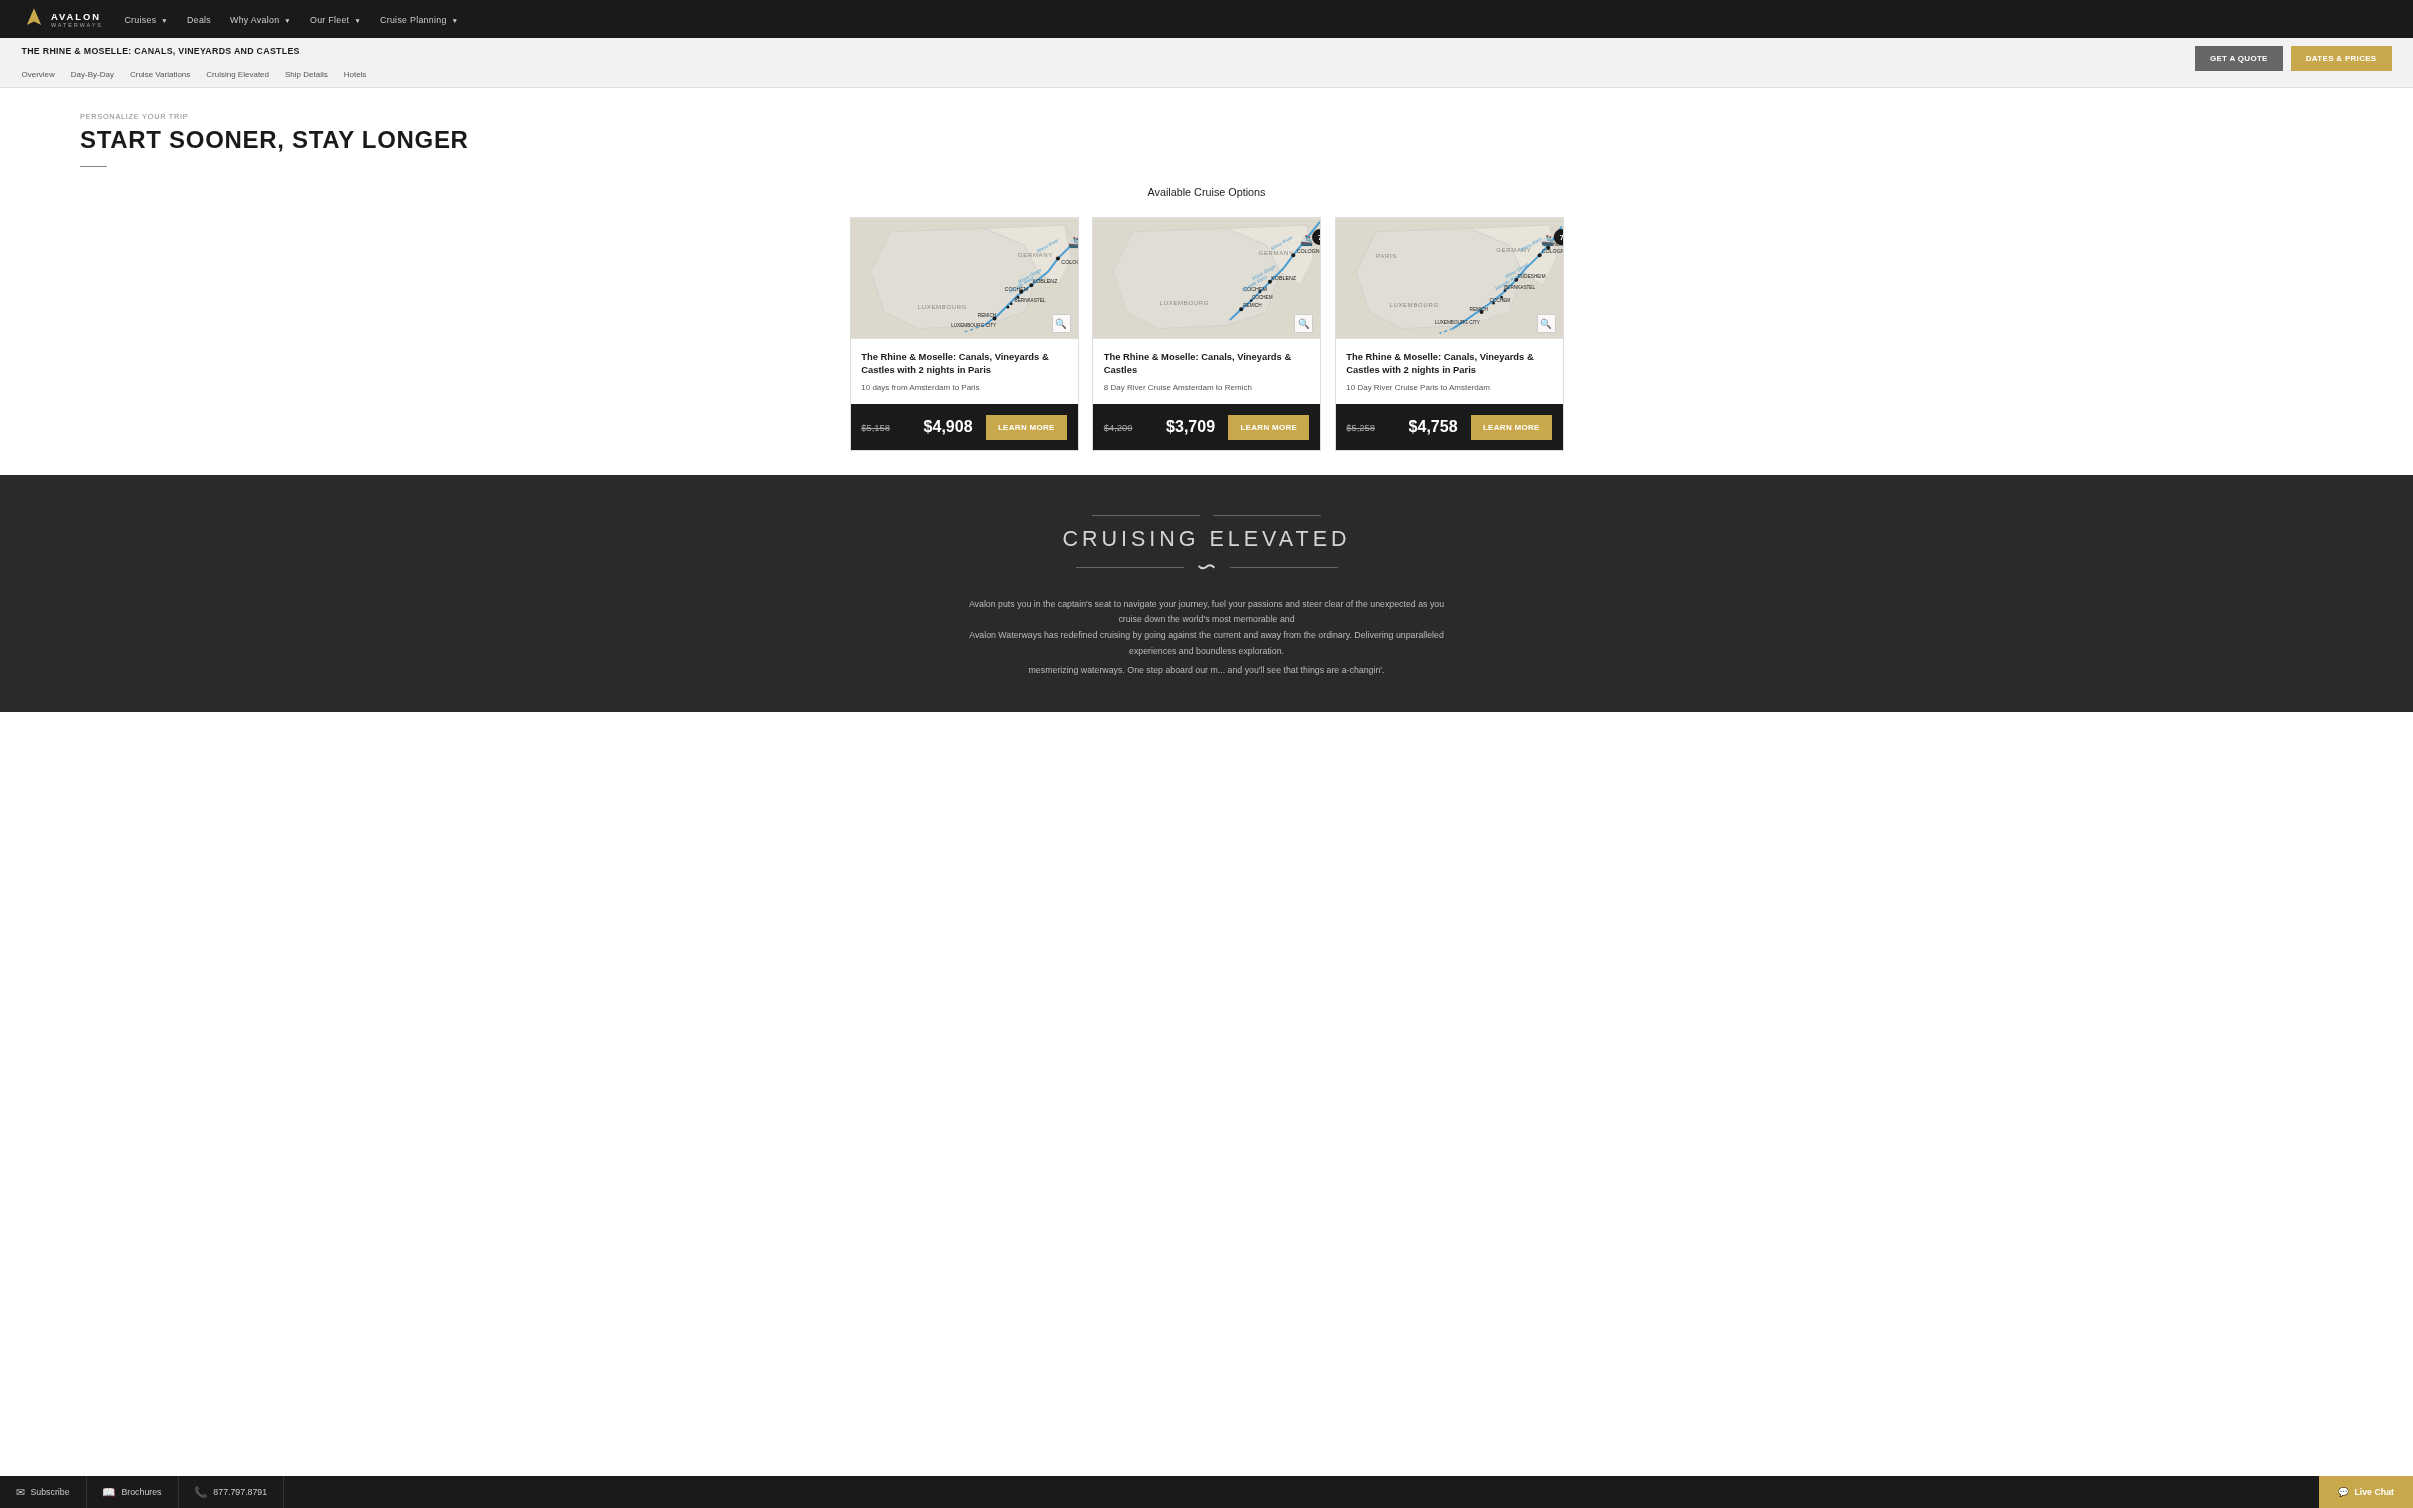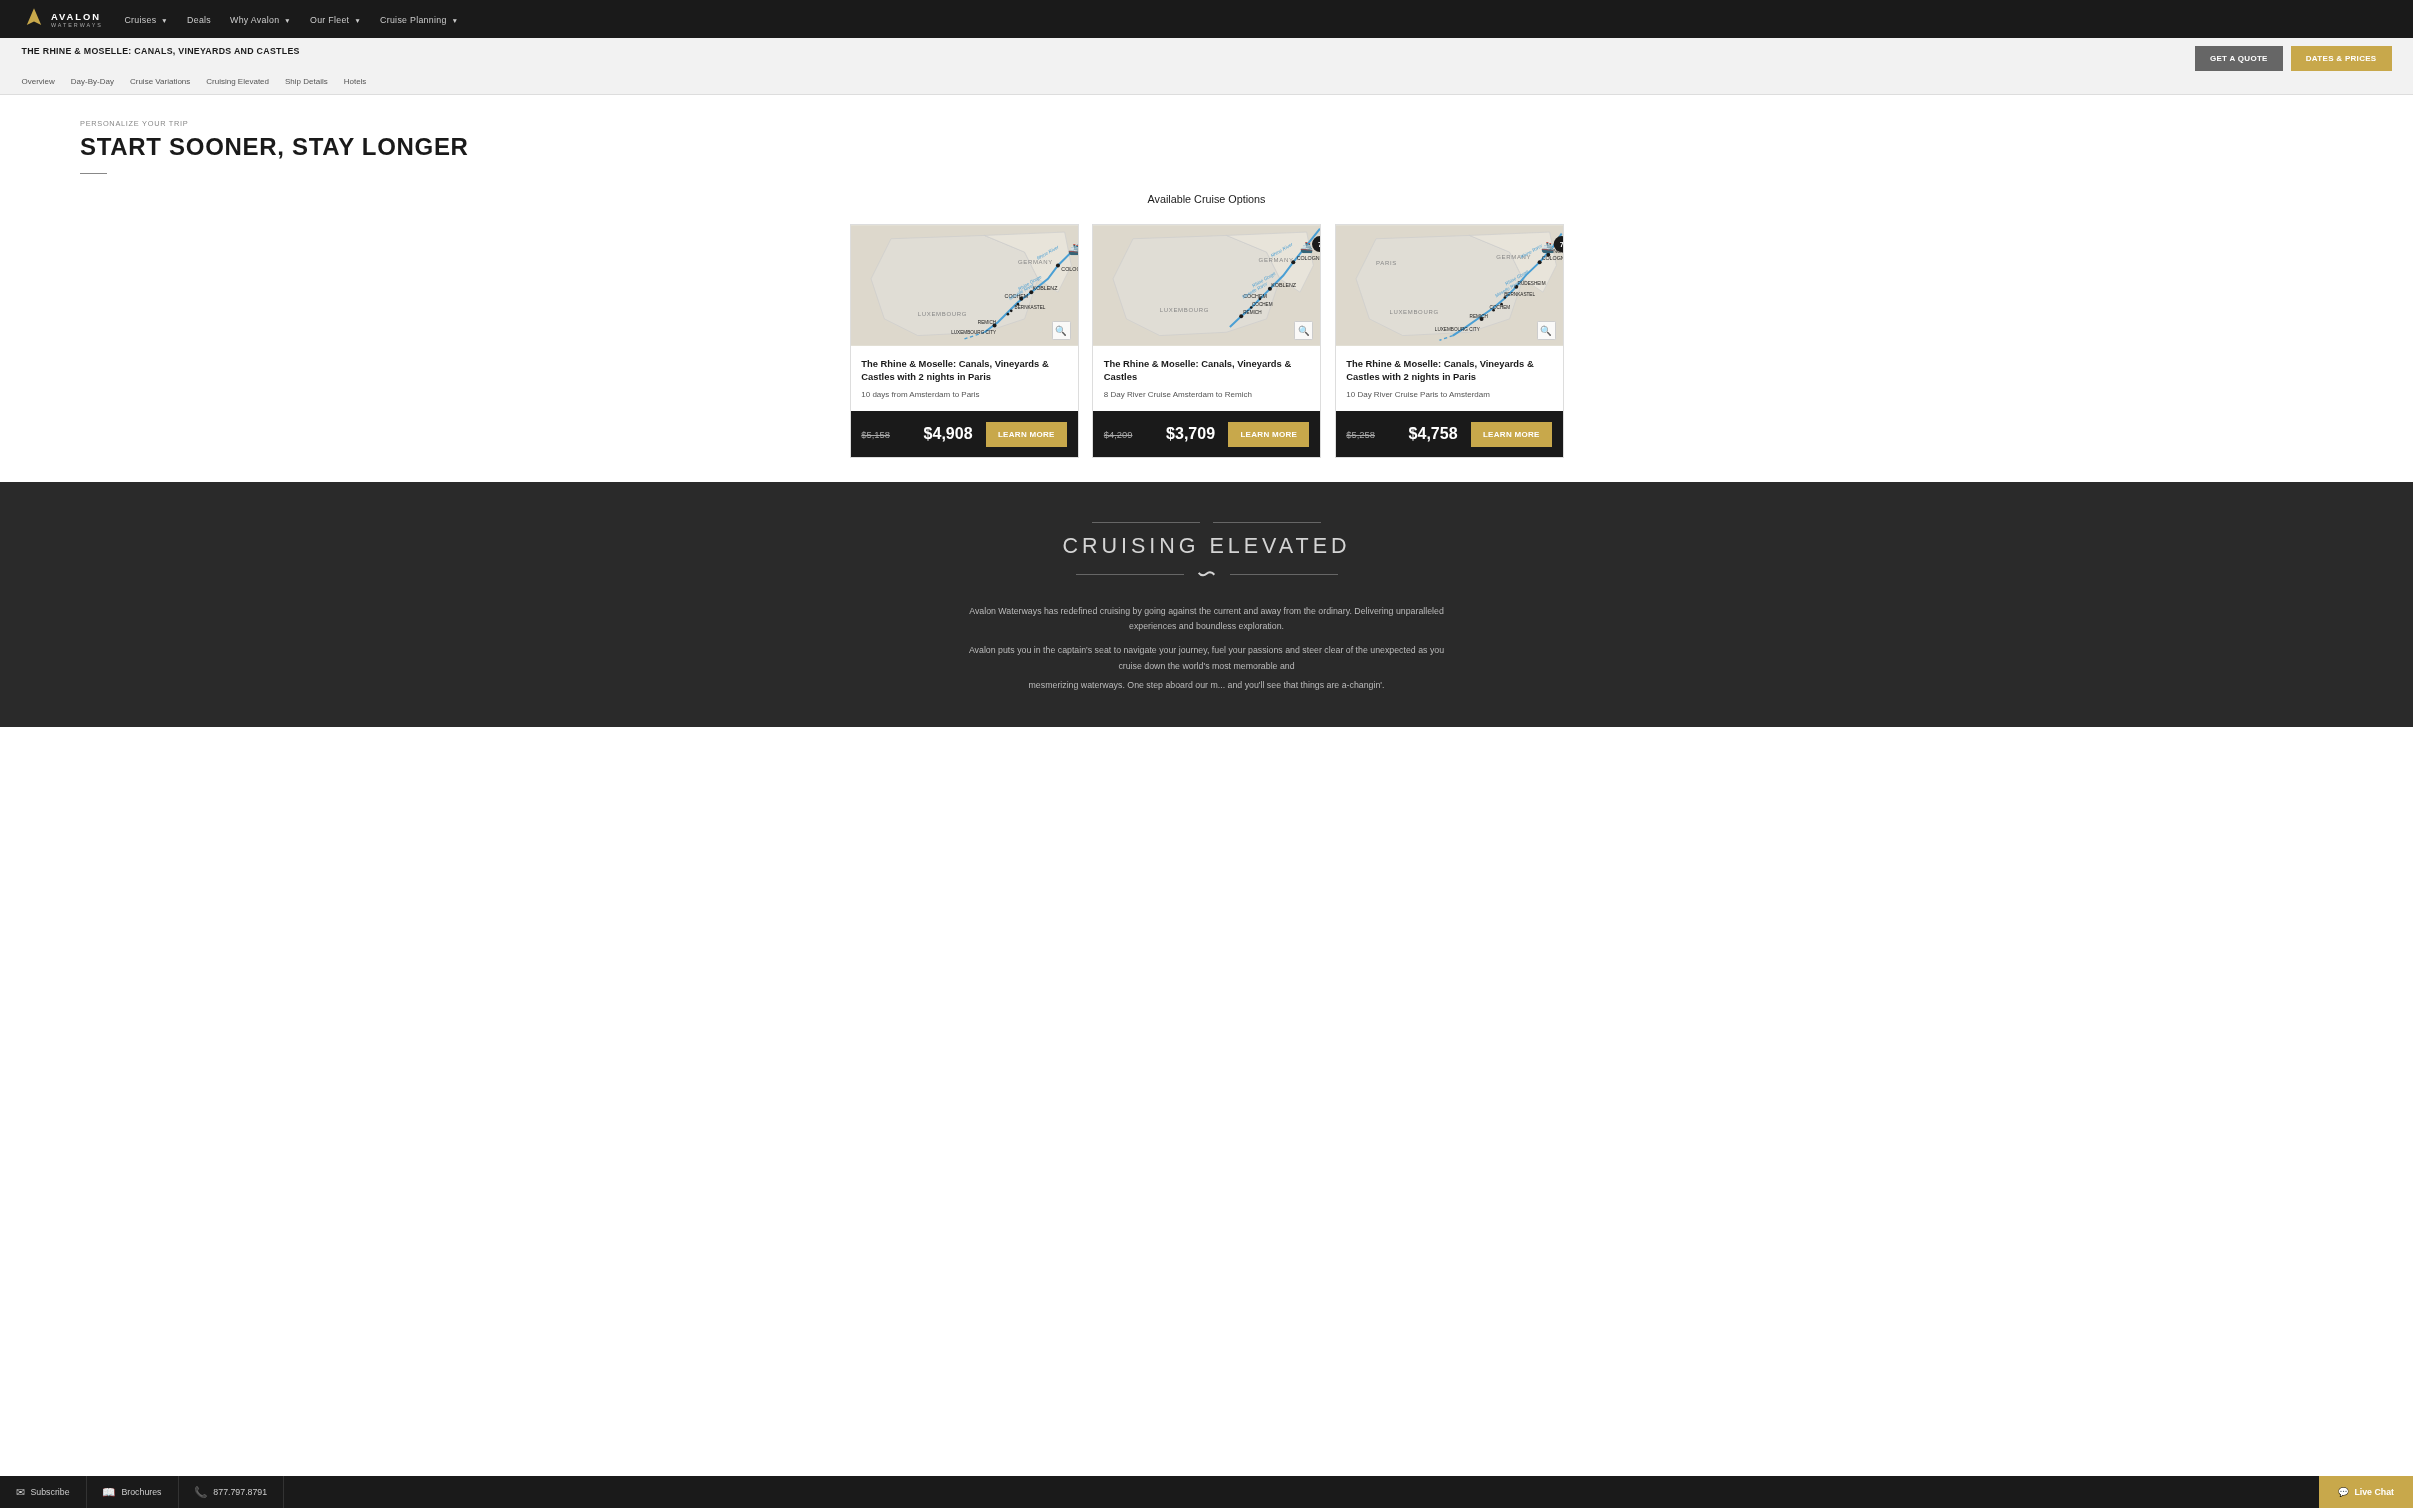--- a/index.html
+++ b/index.html
@@ -44,21 +44,21 @@
       display: flex;
       justify-content: space-between;
       align-items: flex-start;
       border-bottom: 0.7px solid #ddd;
     }
     .subheader-left { flex: 1; }
     .cruise-title {
       font-size: 8.8px;
       font-weight: bold;
       color: #1a1a1a;
-      margin-bottom: 19px;
+      margin-bottom: 12px;
       letter-spacing: 0.3px;
     }
     .sub-nav {
       display: flex;
       gap: 16px;
       list-style: none;
     }
     .sub-nav li a {
       color: #555;
       text-decoration: none;
@@ -497,22 +497,22 @@
     <div class="elevated-line"></div>
     <div class="elevated-line"></div>
   </div>
   <h2 class="elevated-title">CRUISING ELEVATED</h2>
   <div class="elevated-underline">
     <div class="elevated-line"></div>
     <span class="elevated-swirl">〜</span>
     <div class="elevated-line"></div>
   </div>
   <div class="elevated-body">
+    <p style="margin-top:8px;">Avalon puts you in the captain's seat to navigate your journey, fuel your passions and steer clear of the unexpected as you cruise down the world's most memorable and</p>
     <p>Avalon Waterways has redefined cruising by going against the current and away from the ordinary. Delivering unparalleled experiences and boundless exploration.</p>
-    <p style="margin-top:8px;">Avalon puts you in the captain's seat to navigate your journey, fuel your passions and steer clear of the unexpected as you cruise down the world's most memorable and</p>
     <p style="margin-top:2.7px;">mesmerizing waterways. One step aboard our m... and you'll see that things are a-changin'.</p>
   </div>
 </div>
 
 <div class="bottom-bar">
   <div class="bottom-bar-items">
     <div class="bottom-bar-item">
       <span class="bottom-bar-icon">✉</span>
       <span>Subscribe</span>
     </div>

